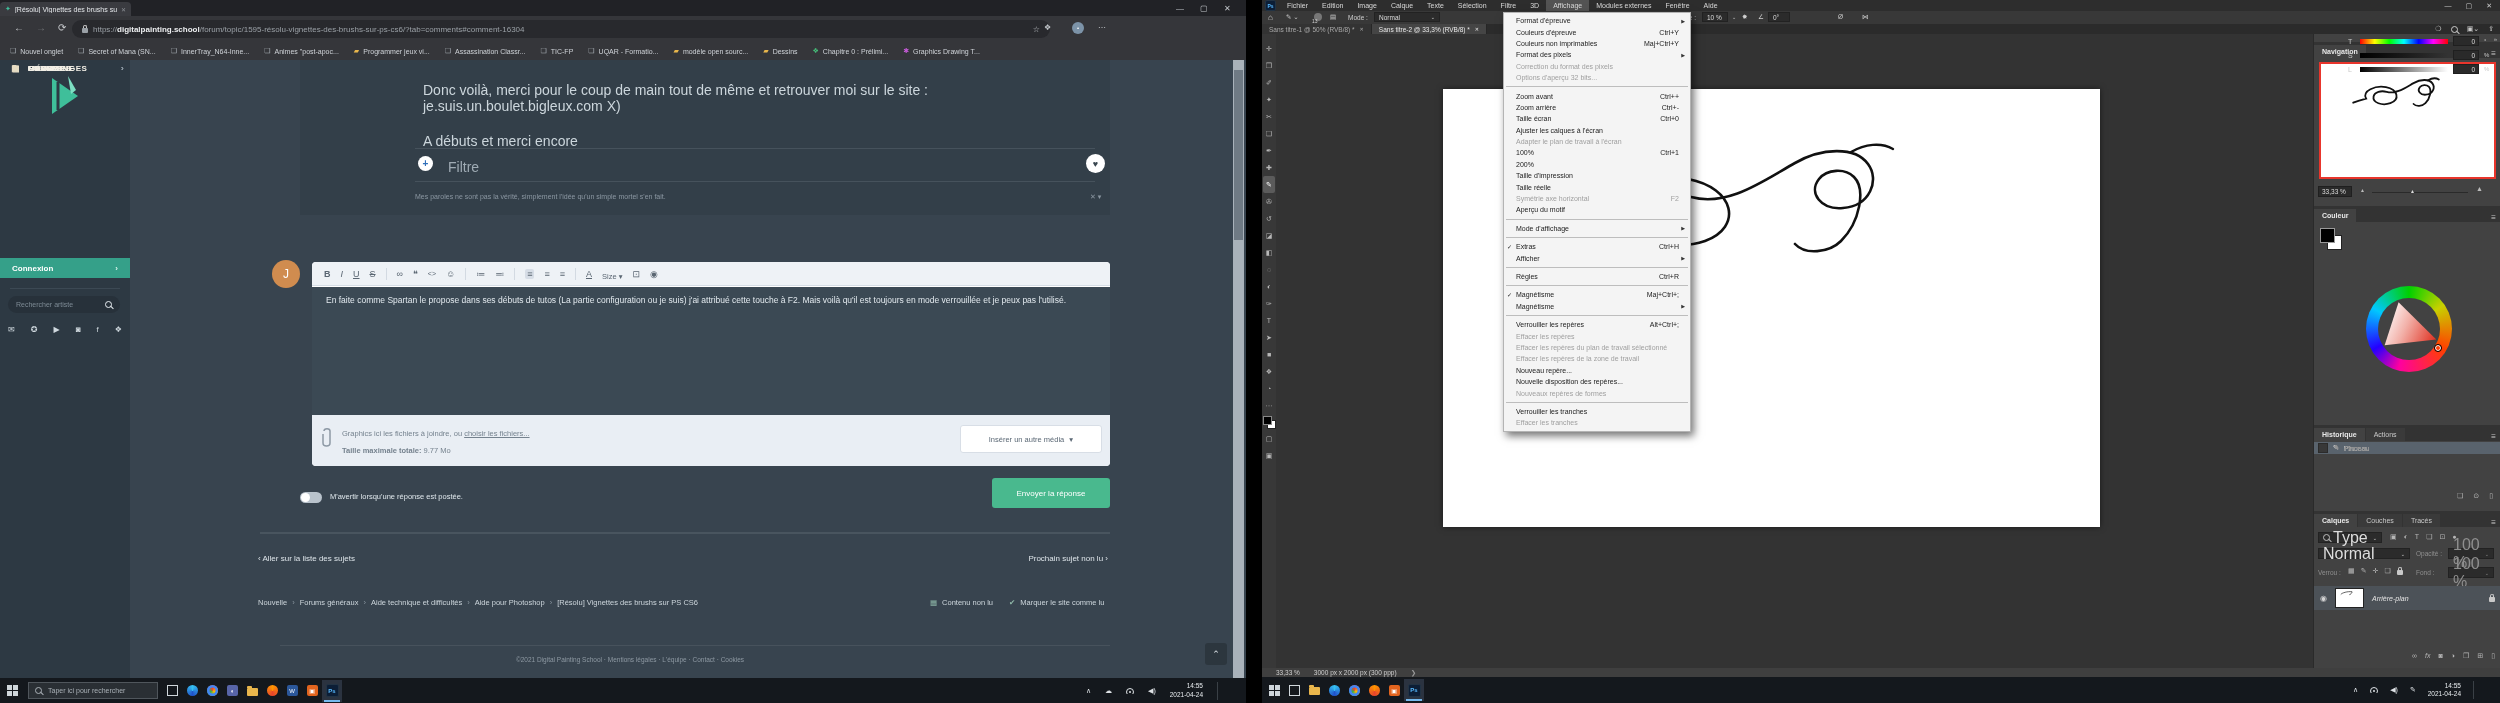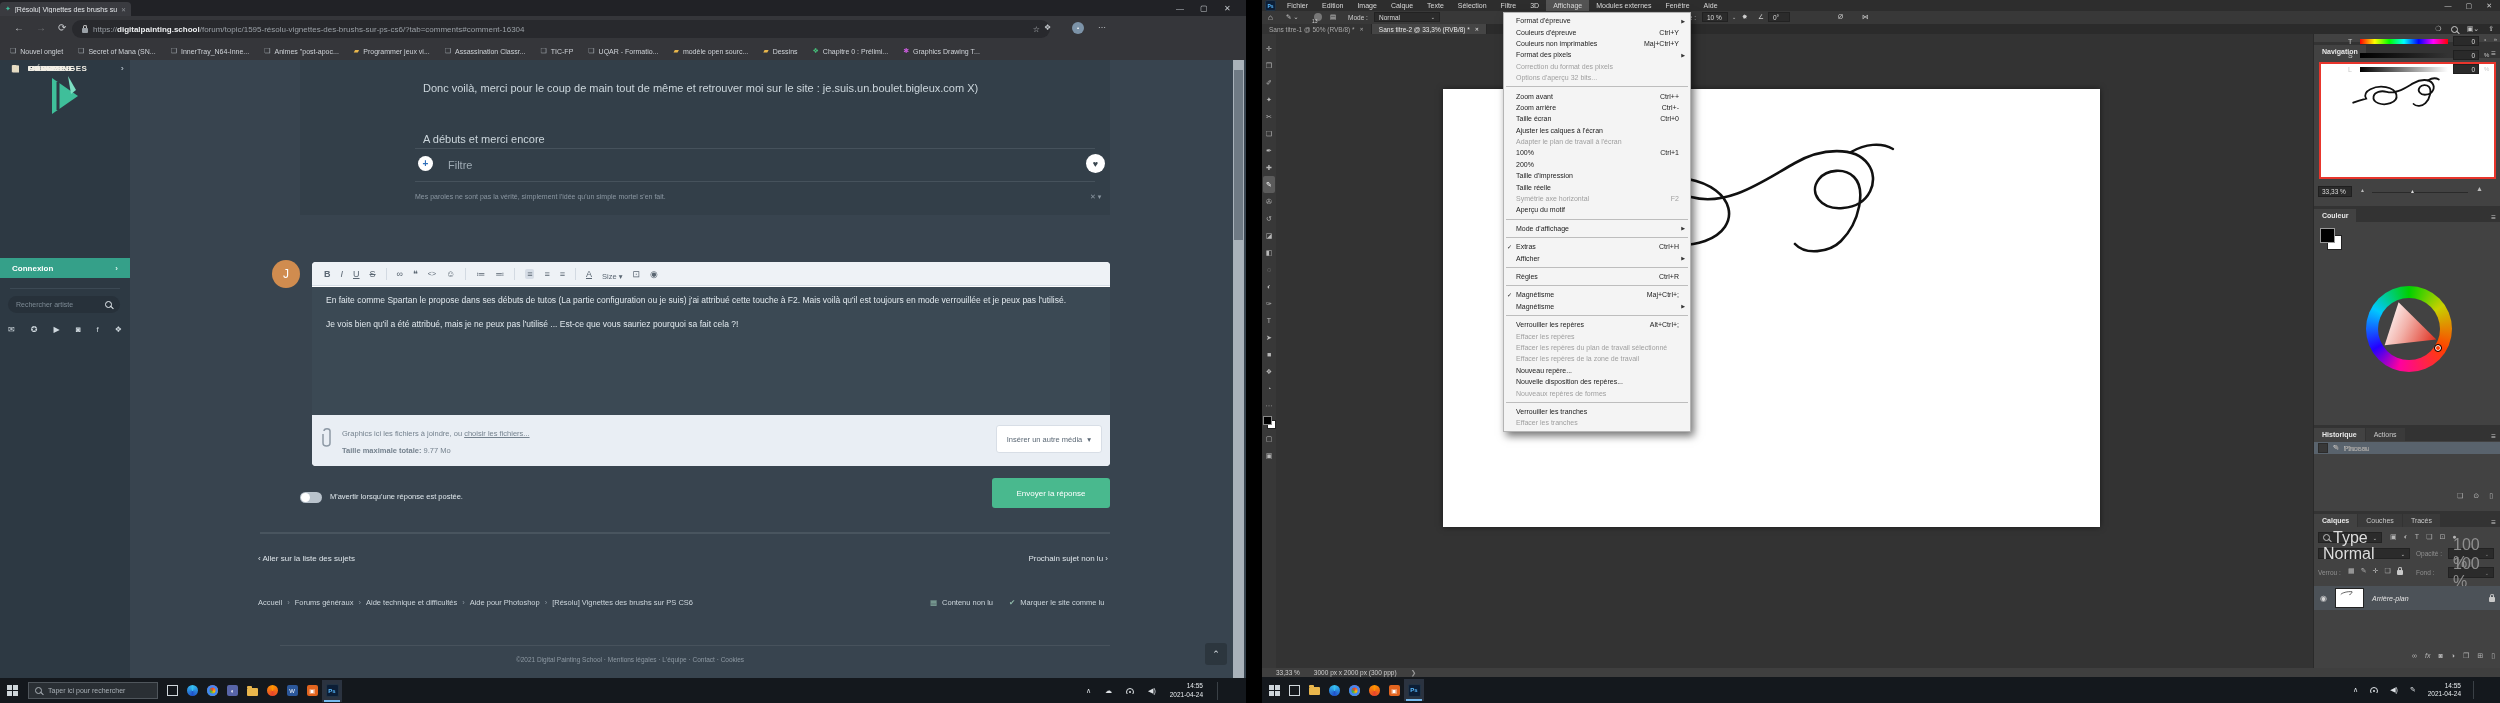--- a/index.html
+++ b/index.html
@@ -25,33 +25,33 @@
   .sit{position:absolute;left:12px;width:112px;height:16px;display:flex;align-items:center;gap:6px;color:#f2efe6;font-size:8px;font-weight:bold;letter-spacing:.4px;}
   .sit .ig{color:#e6ddc4;font-size:8px;width:10px;}
   .sit .ch{margin-left:auto;color:#8b97a1;font-size:8px;}
   .connex{position:absolute;left:0;width:130px;height:20px;background:#35a089;color:#fff;font-size:8px;font-weight:bold;display:flex;align-items:center;padding:0 12px;box-sizing:border-box;}
   .connex .ch{margin-left:auto;color:#d8f4ec;}
   .srch{position:absolute;left:8px;width:112px;height:17px;background:#27313a;border-radius:9px;display:flex;align-items:center;padding:0 8px;box-sizing:border-box;color:#7d8a94;font-size:7px;}
   .mag{width:5px;height:5px;border:1px solid currentColor;border-radius:50%;position:relative;display:inline-block;}
   .mag::after{content:"";position:absolute;width:4px;height:1px;background:currentColor;transform:rotate(45deg);right:-3px;bottom:-1px;}
   .social{position:absolute;left:8px;width:114px;display:flex;justify-content:space-between;color:#cfd8de;font-size:8px;}
   .postblk{left:300px;top:0;width:810px;height:155px;background:#333f49;}
-  .ptxt{position:absolute;left:115px;font-size:11px;color:#ccd6dc;padding-left:8px;}
+  .ptxt{position:absolute;left:115px;font-size:14px;color:#ccd6dc;padding-left:8px;}
   .pdiv{position:absolute;left:115px;width:680px;height:1px;background:#46525c;}
   .circ{border-radius:50%;position:absolute;display:flex;align-items:center;justify-content:center;}
   .sig{position:absolute;left:115px;font-size:7px;color:#8b97a2;}
   .card{left:312px;top:202px;width:798px;height:204px;background:#fff;border-radius:4px;overflow:hidden;}
   .etb{position:absolute;left:0;top:0;width:798px;height:24px;background:#eef2f6;border-bottom:1px solid #d5dde5;display:flex;align-items:center;gap:10px;padding:0 12px;box-sizing:border-box;color:#5a6672;font-size:9px;}
   .etb .sp{width:1px;height:12px;background:#d3dae2;}
   .etb .sel{background:#d6dde6;border-radius:2px;padding:0 2px;}
   .ebody{position:absolute;left:0;top:25px;width:798px;height:128px;background:#3b4954;color:#e2e9ee;font-size:8.5px;padding:8px 14px;box-sizing:border-box;}
   .ebody p{margin:0 0 12px 0;line-height:1.4;}
   .eattach{position:absolute;left:0;top:153px;width:798px;height:51px;background:#e9eef4;color:#75828e;font-size:7.5px;}
   .ulink{text-decoration:underline;}
-  .wbtn{position:absolute;right:8px;top:10px;height:26px;background:#fff;border:1px solid #d8dee6;border-radius:3px;display:flex;align-items:center;padding:0 10px;color:#5b6875;font-size:7.5px;gap:5px;}
+  .wbtn{position:absolute;right:8px;top:10px;height:26px;background:#fff;border:1px solid #d8dee6;border-radius:3px;display:flex;align-items:center;padding:0 28px;color:#5b6875;font-size:7.5px;gap:5px;}
   .gbtn{position:absolute;background:#49b98e;border-radius:3px;color:#fff;font-size:8px;display:flex;align-items:center;justify-content:center;}
   .toggle{position:absolute;width:22px;height:11px;background:#b9c3cc;border-radius:6px;}
   .toggle::before{content:"";position:absolute;left:1px;top:1px;width:9px;height:9px;border-radius:50%;background:#fff;}
   .navrow{position:absolute;font-size:8px;color:#dde4e9;}
   .bc{position:absolute;left:258px;display:flex;gap:5px;font-size:7.5px;color:#ccd5db;align-items:center;}
   .bc .sep{color:#8b97a1;}
   .bc .it:last-child .sep{display:none;}
   .bcit{display:flex;gap:5px;}
   .footer{position:absolute;left:150px;width:960px;text-align:center;font-size:6.5px;color:#8e99a3;}
   .sbtrack{position:absolute;left:1233px;top:0;width:11px;height:618px;background:#a9b2ba;}
@@ -330,21 +330,20 @@
           <span>≡</span>
           <span>≡</span>
           <span class="sp"></span>
           <span style="text-decoration:underline;">A</span>
           <span style="font-size:7.5px;margin-top:6px;">Size ▾</span>
           <span>⊡</span>
           <span>◉</span>
         </div>
         <div class="ebody">
           <p>En faite comme Spartan le propose dans ses débuts de tutos (La partie configuration ou je suis) j'ai attribué cette touche à F2. Mais voilà qu'il est toujours en mode verrouillée et je peux pas l'utilisé.</p>
-          <p>Je vois bien qu'il a été attribué, mais je ne peux pas l'utilisé ... Est-ce que vous sauriez pourquoi sa fait cela ?!</p>
         </div>
         <div class="eattach">
           <svg class="abs" style="left:8px;top:12px;" width="14" height="22" viewBox="0 0 14 22">
             <path d="M4 4 C4 1,10 1,10 4 L10 16 C10 20,3 20,3 16 L3 7" fill="none" stroke="#8d99a5" stroke-width="1.5"></path>
           </svg>
           <div class="abs" style="left:30px;top:14px;">
             <span>Graphics ici les fichiers à joindre, ou </span><span class="ulink">choisir les fichiers...</span>
           </div>
           <div class="abs" style="left:30px;top:31px;">
             <b>Taille maximale totale:</b><span> 9.77 Mo</span>
@@ -366,21 +365,21 @@
         <span>Aller sur la liste des sujets</span>
       </div>
       <div class="navrow" style="right:138px;top:494px;">
         <span>Prochain sujet non lu</span>
         <span>›</span>
       </div>
 
       <div class="bc" style="top:538px;">
 
           <span class="it bcit">
-            <span>Accueil</span>
+            <span>Nouvelle</span>
             <span class="sep">›</span>
           </span>
 
           <span class="it bcit">
             <span>Forums généraux</span>
             <span class="sep">›</span>
           </span>
 
           <span class="it bcit">
             <span>Aide technique et difficultés</span>

